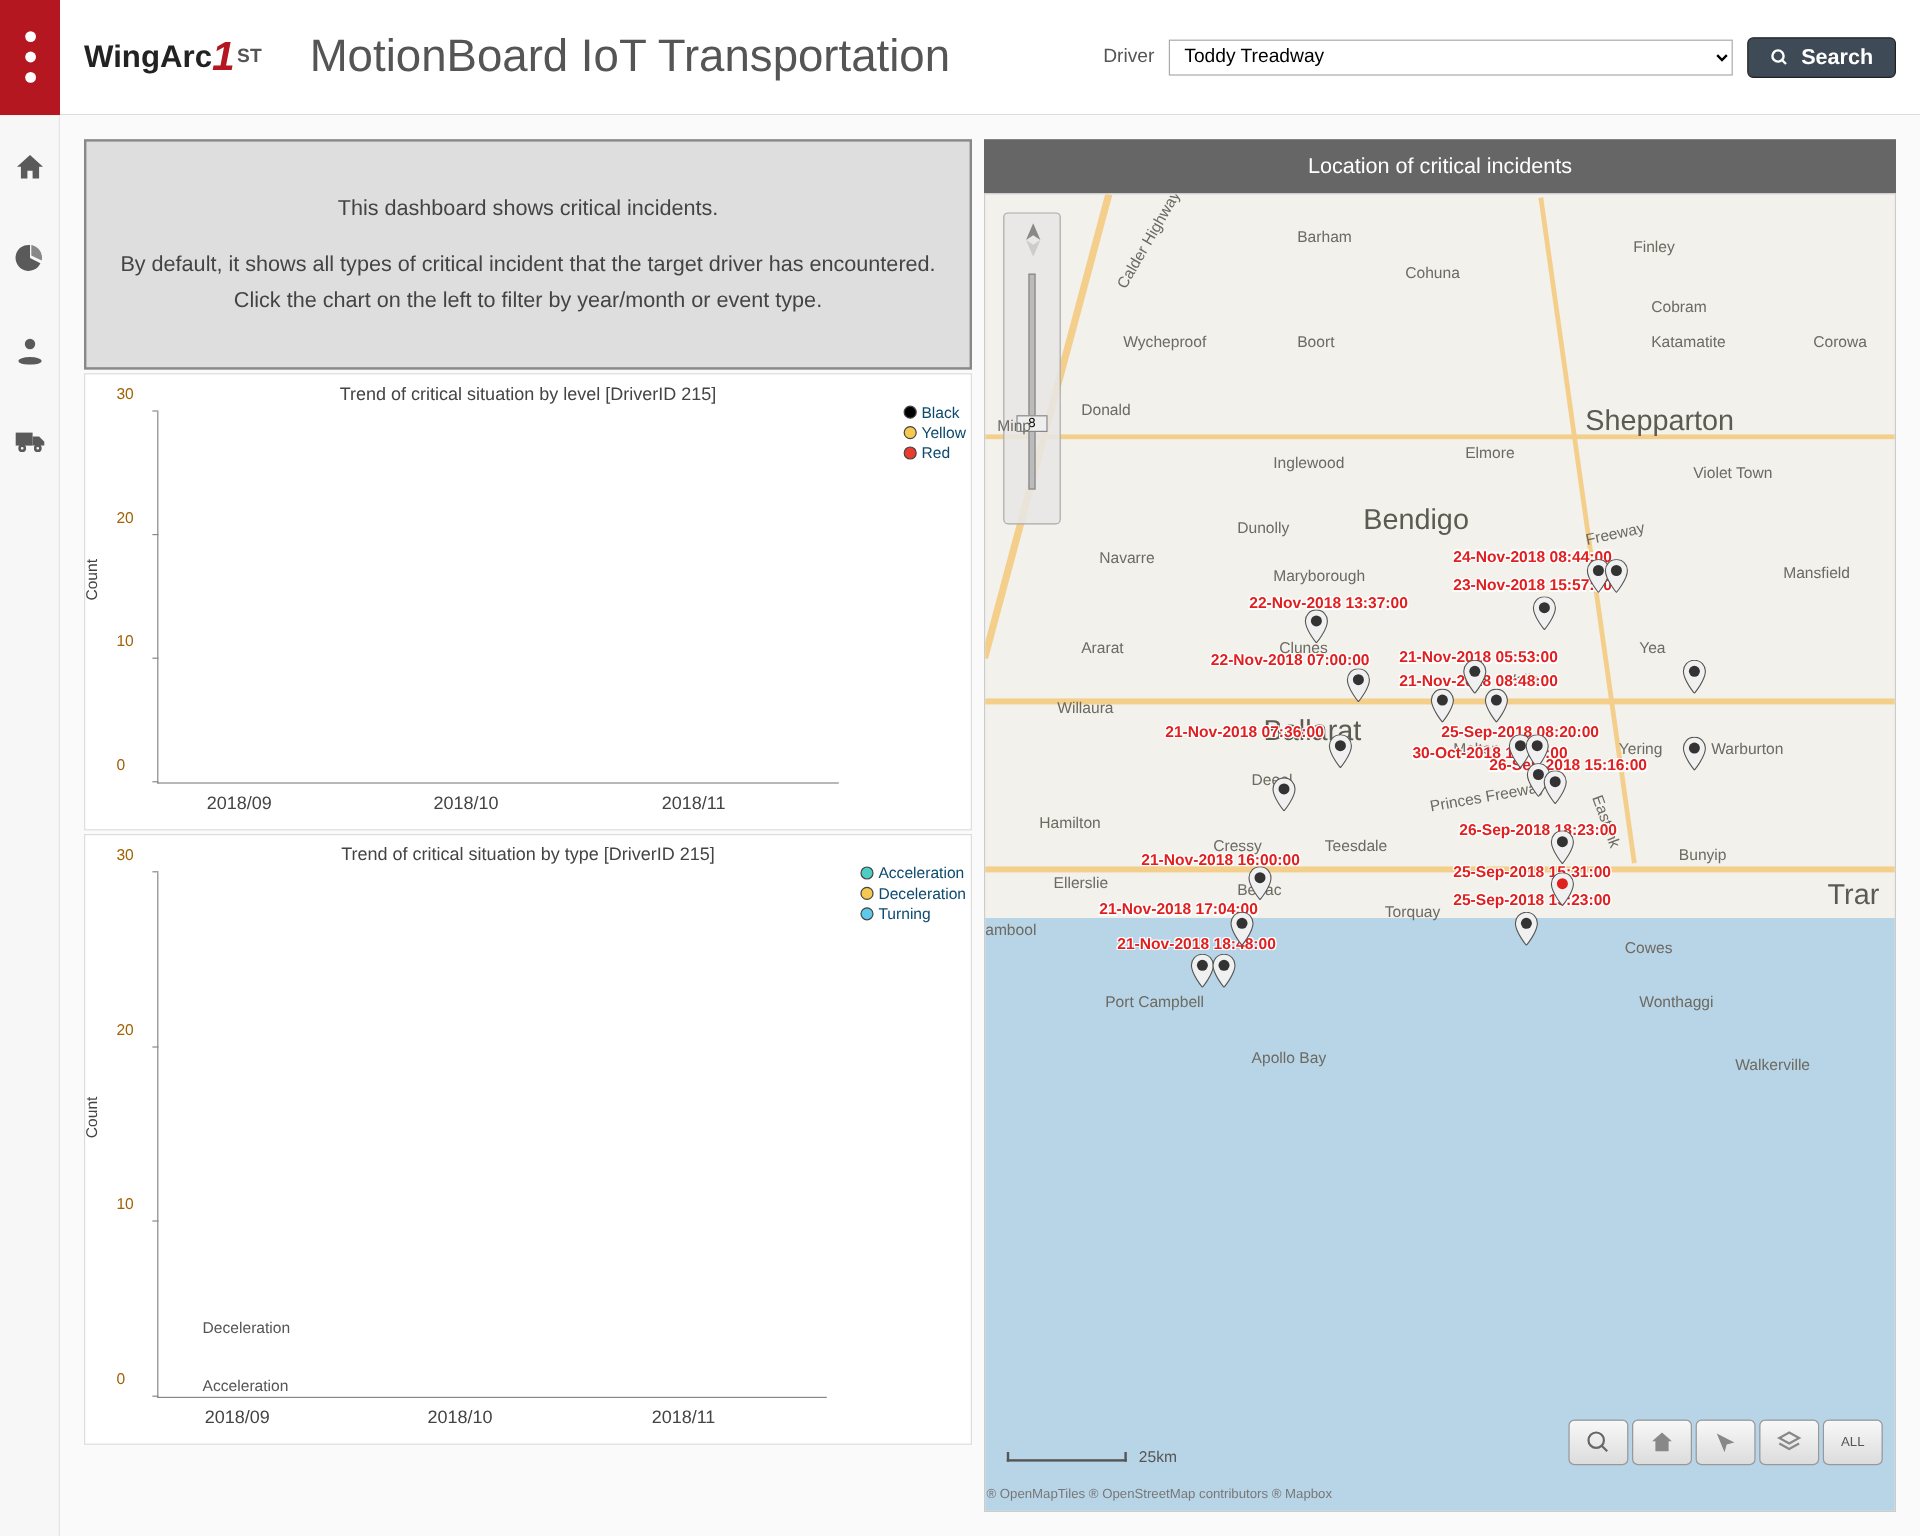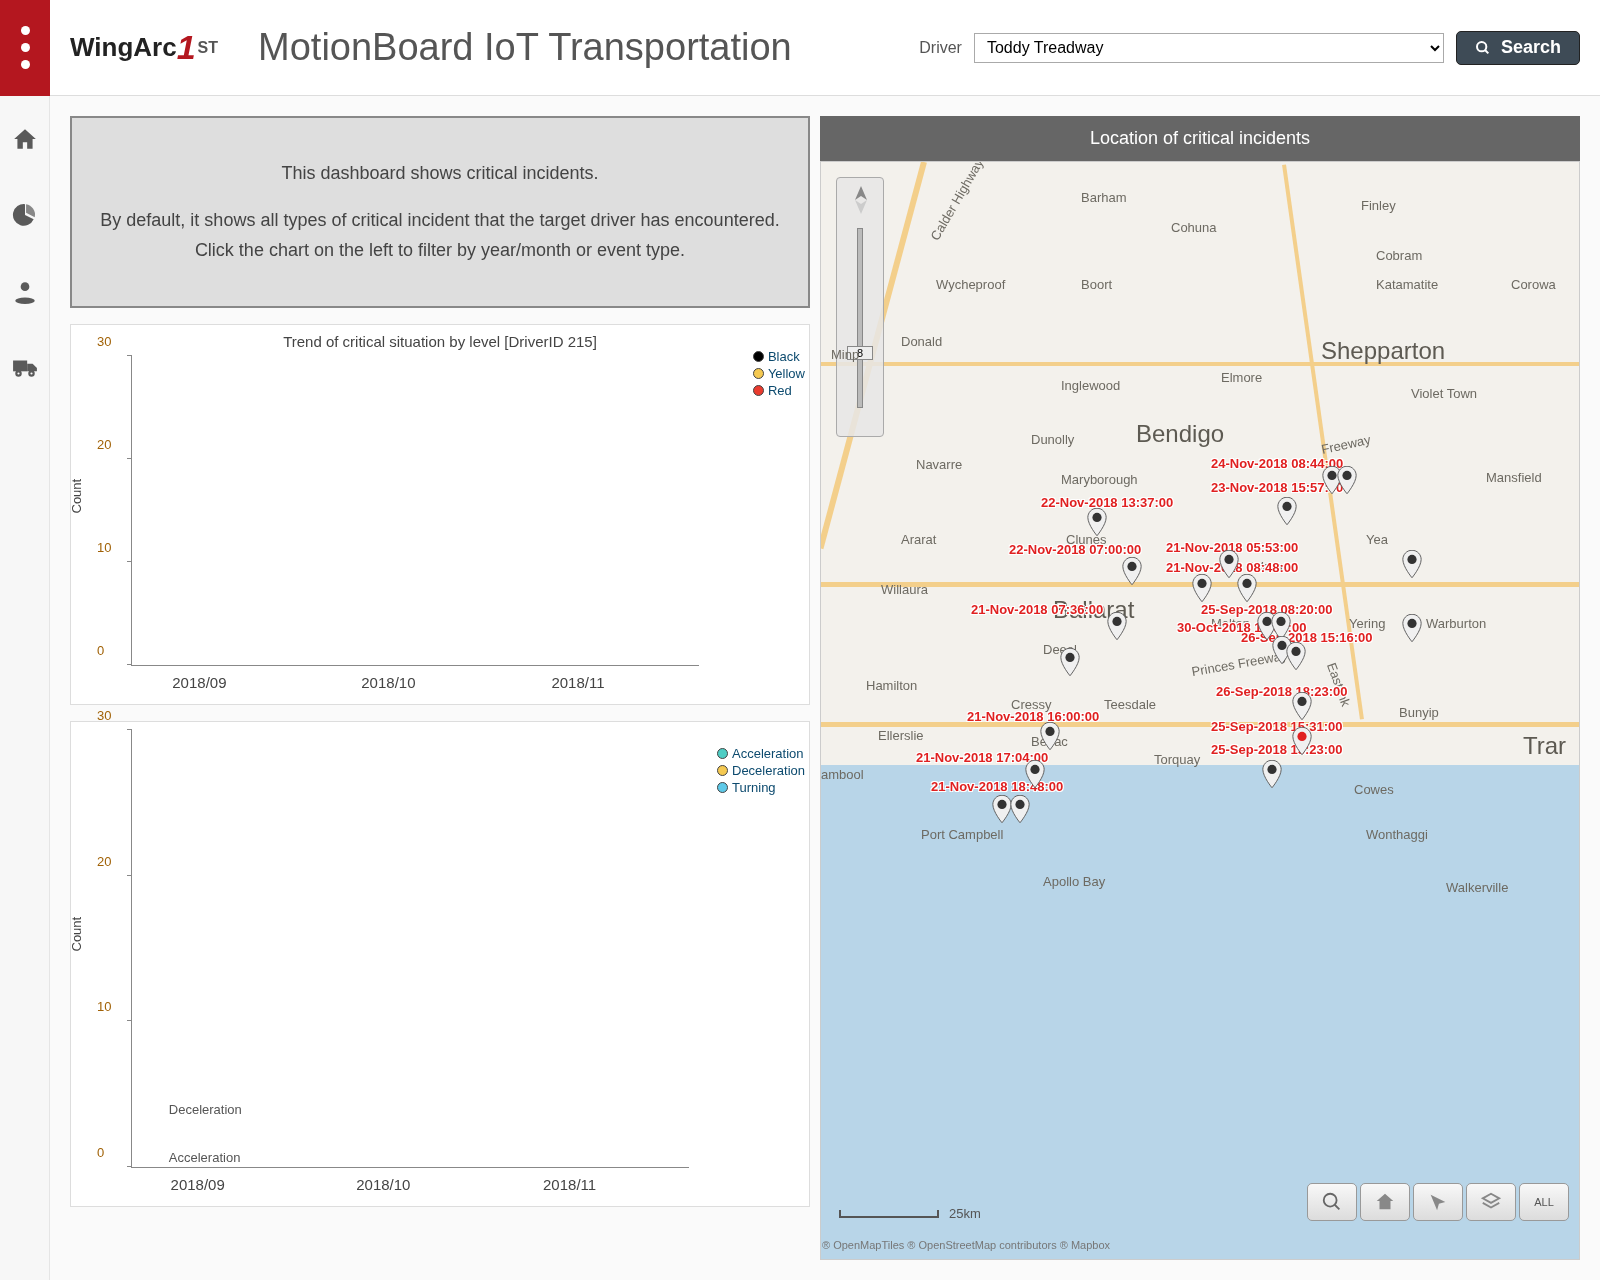--- a/index.html
+++ b/index.html
@@ -16,21 +16,21 @@
 .driver-label { font-size: 16px; color: #555; }
 .driver-select { width: 470px; height: 30px; border: 1px solid #aaa; padding: 2px 8px; font-size: 16px; background: #fff; }
 .search-btn { background: #3e4b56; color: #fff; border: 1px solid #222; border-radius: 5px; height: 34px; padding: 0 18px; font-size: 18px; font-weight: bold; display: flex; align-items: center; gap: 10px; cursor: pointer; }
 .search-icon-svg { width: 16px; height: 16px; }
 
 .body { display: flex; height: calc(1280px - 96px); }
 .sidebar { width: 50px; background: #f7f7f7; border-right: 1px solid #e5e5e5; padding-top: 30px; display: flex; flex-direction: column; align-items: center; gap: 50px; }
 .sidebar-icon { width: 26px; height: 26px; color: #5a5a5a; cursor: pointer; }
 
 .main { flex: 1; background: #fafafa; padding: 20px; display: flex; gap: 10px; }
-.left-col { width: 740px; display: flex; flex-direction: column; gap: 16px; }
+.left-col { width: 740px; display: flex; flex-direction: column; gap: 3px; }
 .right-col { flex: 1; display: flex; flex-direction: column; }
 
 .info-box { background: #dedede; border: 2px solid #888; padding: 40px 20px; text-align: center; color: #444; font-size: 18px; line-height: 1.7; }
 .chart-panel { background: #fff; border: 1px solid #ddd; padding: 8px 10px; position: relative; }
 .chart-title { text-align: center; font-size: 15px; color: #444; margin-bottom: 6px; }
 .chart-area { position: relative; height: 340px; display: flex; }
 .chart-area.tall { height: 468px; }
 .y-axis { width: 50px; position: relative; }
 .y-label { position: absolute; left: -5px; top: 50%; transform: rotate(-90deg) translateX(20px); transform-origin: left center; font-size: 13px; color: #444; }
 .plot { flex: 1; position: relative; border-left: 1px solid #888; border-bottom: 1px solid #888; margin-bottom: 30px; margin-right: 100px; }
@@ -170,20 +170,21 @@
               <div class="bar-group">
                 <div class="bar black" style="height:100%"></div>
                 <div class="x-tick">2018/11</div>
               </div>
             </div>
           </div>
         </div>
       </div>
 
       <div class="chart-panel">
+        <div class="chart-title">Trend of critical situation by type [DriverID 215]</div>
         <div class="legend">
           <div class="legend-row">
               <span class="lg-dot laccel"></span>
               <span>Acceleration</span>
             </div>
           <div class="legend-row">
               <span class="lg-dot ldecel"></span>
               <span>Deceleration</span>
             </div>
           <div class="legend-row">
@@ -300,21 +301,21 @@
         <div class="pin-label" style="top:318px;left:390px">23-Nov-2018 15:57:00</div>
         <div class="pin-label" style="top:333px;left:220px">22-Nov-2018 13:37:00</div>
         <div class="pin-label" style="top:380px;left:188px">22-Nov-2018 07:00:00</div>
         <div class="pin-label" style="top:378px;left:345px">21-Nov-2018 05:53:00</div>
         <div class="pin-label" style="top:398px;left:345px">21-Nov-2018 08:48:00</div>
         <div class="pin-label" style="top:440px;left:150px">21-Nov-2018 07:36:00</div>
         <div class="pin-label" style="top:440px;left:380px">25-Sep-2018 08:20:00</div>
         <div class="pin-label" style="top:458px;left:356px">30-Oct-2018 14:03:00</div>
         <div class="pin-label" style="top:468px;left:420px">26-Sep-2018 15:16:00</div>
         <div class="pin-label" style="top:522px;left:395px">26-Sep-2018 18:23:00</div>
-        <div class="pin-label" style="top:547px;left:146px">21-Nov-2018 16:00:00</div>
+        <div class="pin-label" style="top:547px;left:130px">21-Nov-2018 16:00:00</div>
         <div class="pin-label" style="top:557px;left:390px">25-Sep-2018 15:31:00</div>
         <div class="pin-label" style="top:580px;left:390px">25-Sep-2018 15:23:00</div>
         <div class="pin-label" style="top:588px;left:95px">21-Nov-2018 17:04:00</div>
         <div class="pin-label" style="top:617px;left:110px">21-Nov-2018 18:48:00</div>
 
         <div class="pin" style="top:304px;left:500px"><svg viewBox="0 0 24 30">
               <path d="M12 0C6 0 2 5 2 10c0 8 10 20 10 20s10-12 10-20C22 5 18 0 12 0z" fill="#f0f0f0" stroke="#555"></path>
               <circle cx="12" cy="10" r="5" fill="#333"></circle>
             </svg></div>
         <div class="pin" style="top:304px;left:515px"><svg viewBox="0 0 24 30">

